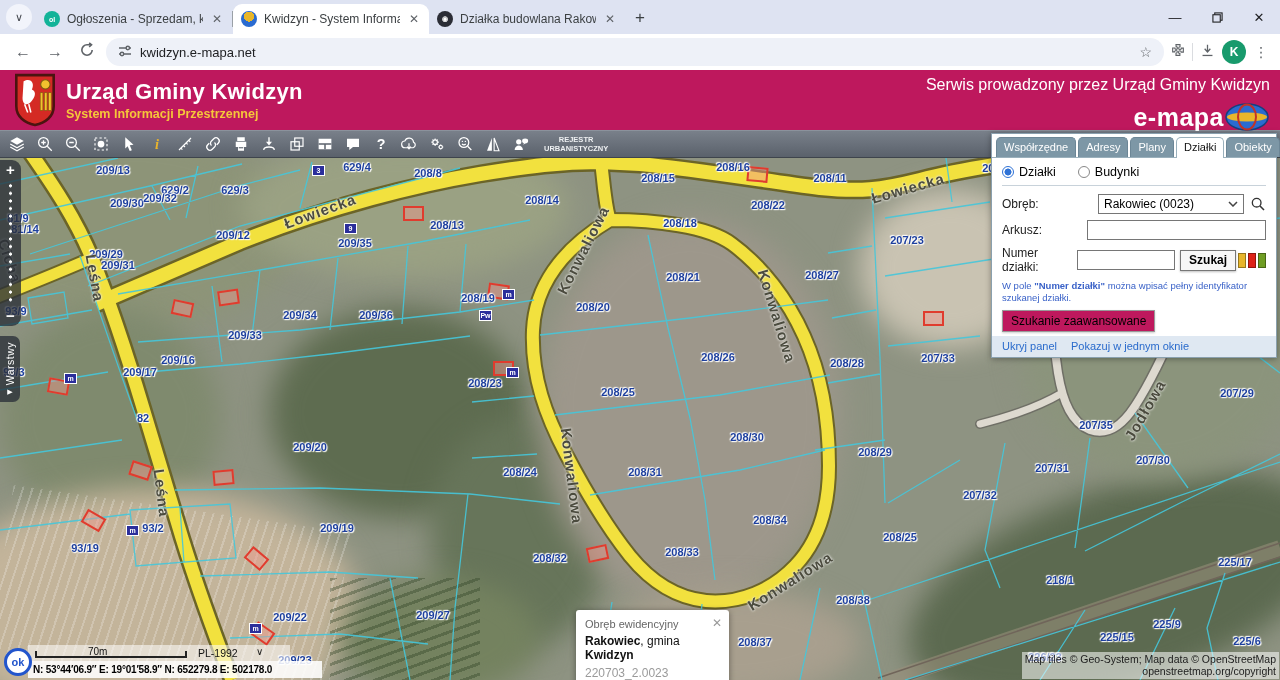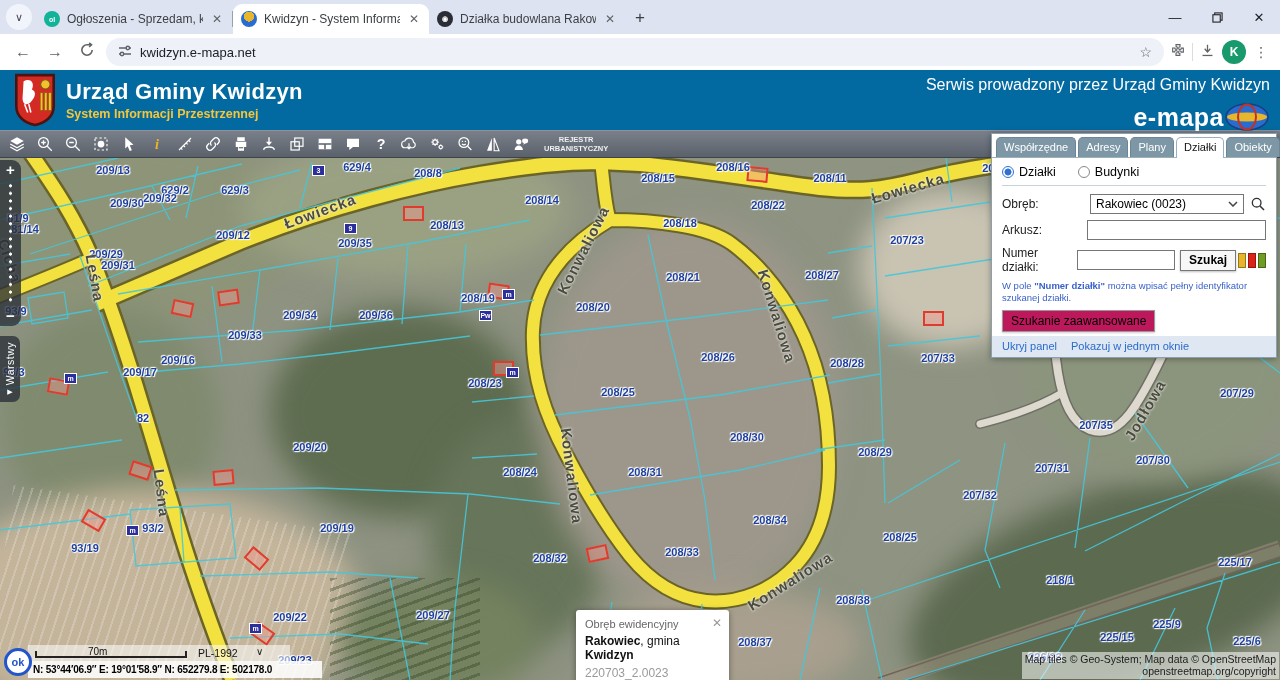--- a/index.html
+++ b/index.html
@@ -26,21 +26,21 @@
   .omni { flex:1; height:28px; background:#eef1f8; border-radius:14px; display:flex; align-items:center;
     padding:0 12px; gap:8px; font-size:13px; color:#202124; }
   .omni .site { color:#5f6368; }
   .omni .star { margin-left:auto; color:#5f6368; font-size:14px; }
   .avatar { width:24px; height:24px; border-radius:50%; background:#189a6c; color:#fff; font-size:12px;
     font-weight:bold; display:flex; align-items:center; justify-content:center; }
   .kebab { color:#5f6368; font-size:14px; width:18px; text-align:center; }
   .udiv { width:1px; height:18px; background:#dadce0; }
 
   
-  .redhdr { height:60px; background:#0369a1; display:flex; align-items:center; padding:0 14px; position:relative; }
+  .redhdr { height:60px; background:#be185d; display:flex; align-items:center; padding:0 14px; position:relative; }
   .hdr-titles { margin-left:10px; }
   .hdr-title { color:#fff; font-size:22px; font-weight:bold; letter-spacing:.3px; }
   .hdr-sub { color:#f5c63a; font-size:12.5px; font-weight:bold; margin-top:2px; }
   .hdr-right { position:absolute; right:10px; top:6px; text-align:right; }
   .hdr-note { color:#fff; font-size:16px; }
   .brand { display:flex; align-items:center; gap:0; justify-content:flex-end; margin-top:8px; }
   .brand-name { color:#fff; font-size:25px; font-weight:bold; letter-spacing:.5px; }
 
   
   .toolbar { height:28px; background:linear-gradient(#79808a,#5a616b); border-top:1px solid #8b929c;
@@ -84,21 +84,21 @@
   .ptab { border:1px solid #6c8696; border-bottom:none; }
   .ptab.active { background:#fff; color:#111; border-color:#9ab0bc; position:relative; top:1px; padding-bottom:5px; }
   .pbody { padding:7px 10px 4px; }
   .prow { display:flex; align-items:center; margin-bottom:6px; }
   .radio { width:12px; height:12px; border-radius:50%; border:1px solid #888; background:#fff; margin-right:5px; }
   .radio.sel { border-color:#2f72d6; background:radial-gradient(circle,#2f72d6 0 3.2px,#fff 3.8px); }
   .rlabel { margin-right:22px; font-size:12.5px; }
   .phr { border:none; border-top:1px solid #c8d2da; margin:2px 0 8px; }
   .flabel { width:88px; font-size:12px; color:#222; }
   .fsel { flex:1; height:20px; border:1px solid #767676; background:#fff; display:flex; align-items:center;
-    padding:0 5px; font-size:12px; justify-content:space-between; }
+    padding:0 5px; font-size:12px; justify-content:space-between;margin-left:8px; }
   .finput { height:20px; border:1px solid #767676; background:#fff; flex:1; }
   .finput-sm { height:20px; border:1px solid #767676; background:#fff; width:98px; }
   .szukaj { font-size:12px; font-weight:bold; border:1px solid #777; background:#f7f7f7; padding:2px 8px 3px;
     margin-left:5px; box-shadow:0 1px 2px rgba(0,0,0,.25); }
   .sq { width:9px; height:15px; margin-left:2px; border:1px solid rgba(0,0,0,.35); }
   .hint { font-size:9.5px; color:#3a62c8; margin:2px 0 6px; line-height:1.25; }
   .advbtn { font-size:12px; border:1px solid #999; background:#be185d; padding:3px 8px; box-shadow:0 1px 2px rgba(0,0,0,.2); }
   .pfoot { background:#dfe8f2; padding:4px 10px 5px; display:flex; gap:14px; font-size:11px; }
   .plink { color:#2a6bcc; }
 

